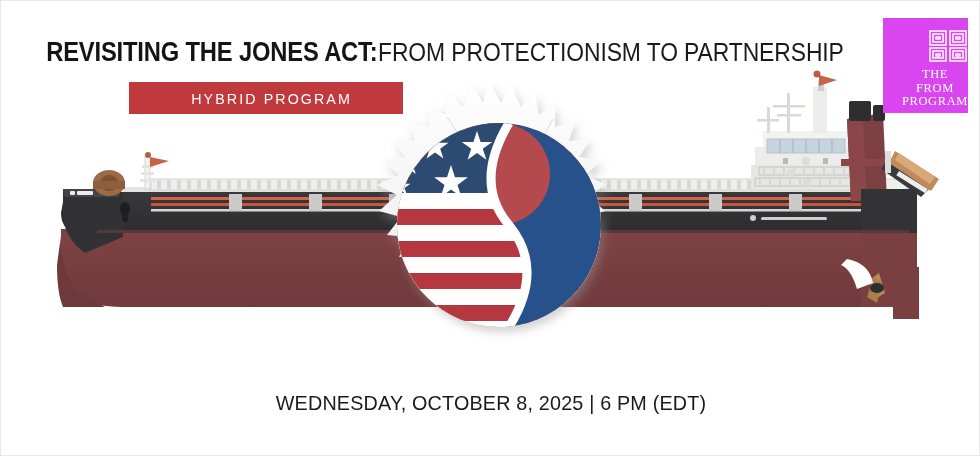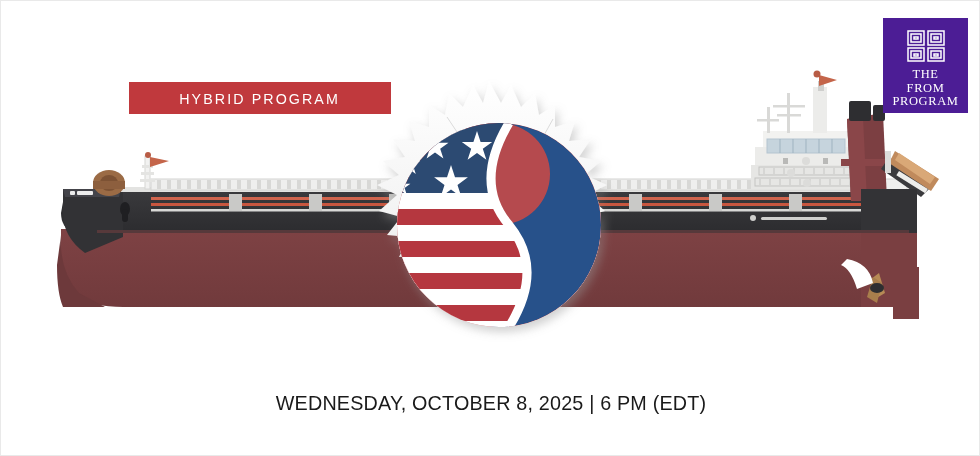--- a/index.html
+++ b/index.html
@@ -42,37 +42,37 @@
     transform-origin:left center;
   }
 
   
   .badge{
     position:absolute;
     left:128px;top:81px;
     width:262px;height:32px;
     background:#c0393d;
     z-index:40;
-    display:flex;align-items:center;justify-content:center;
+    display:flex;align-items:center;justify-content:center;padding-left:12px;
   }
   .badge span{
     color:#ffffff;
     font-size:15px;
     font-weight:400;
     letter-spacing:2.2px;
     transform:scaleX(.95);
   }
 
   
   .ks-logo{
     position:absolute;right:11px;top:17px;
     width:85px;height:95px;
-    background:#4c1d95;
+    background:#d946ef;
     z-index:45;
-    display:flex;flex-direction:column;align-items:center;
+    display:flex;flex-direction:column;align-items:flex-end;
     padding-top:11px;box-sizing:border-box;
   }
   .ks-emblem{width:40px;height:34px;display:block;}
   .ks-words{
     margin-top:5px;text-align:center;color:#ffffff;
     font-family:"Liberation Serif",serif;
     font-size:12.5px;line-height:13.5px;letter-spacing:.6px;
   }
 
   
@@ -415,20 +415,23 @@
           <path d="M112 92 l4 12.3 12.9 0 -10.4 7.6 4 12.3 -10.5-7.6 -10.5 7.6 4-12.3 -10.4-7.6 12.9 0 Z"></path>
           <path d="M70 80 l2.6 8 8.4 0 -6.8 4.9 2.6 8 -6.8-4.9 -6.8 4.9 2.6-8 -6.8-4.9 8.4 0 Z"></path>
           <path d="M62 104 l2.2 6.8 7.2 0 -5.8 4.2 2.2 6.8 -5.8-4.2 -5.8 4.2 2.2-6.8 -5.8-4.2 7.2 0 Z"></path>
         </g>
       </g>
 
       <path d="M170 50 Q134 110 170 152 Q206 196 170 254" fill="none" stroke="#ffffff" stroke-width="9"></path>
     </g>
   </svg>
 
+  <div class="title-row">
+    <span class="title-bold">REVISITING THE JONES ACT:</span><span class="title-light"> FROM PROTECTIONISM TO PARTNERSHIP</span>
+  </div>
 
   <div class="badge">
     <span>HYBRID PROGRAM</span>
   </div>
 
   <div class="ks-logo">
     <svg class="ks-emblem" viewBox="0 0 40 34" aria-hidden="true">
       <g stroke="#ffffff" stroke-width="1.5" fill="none">
         <rect x="2" y="2" width="16" height="14"></rect>
         <rect x="5" y="5" width="10" height="8"></rect>

